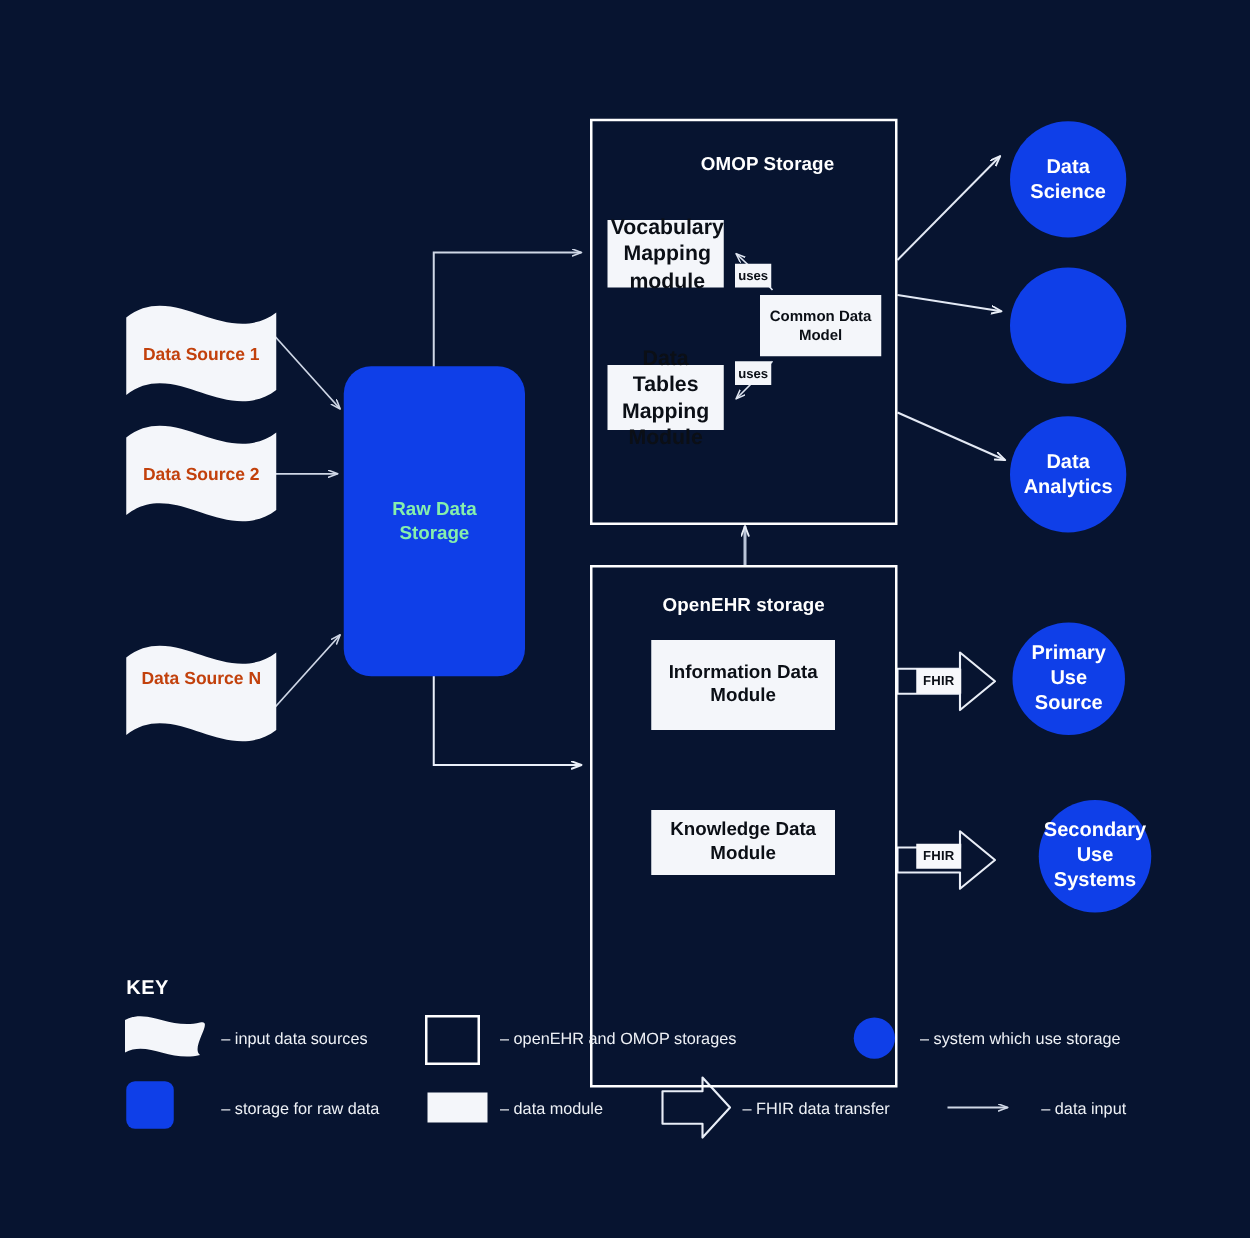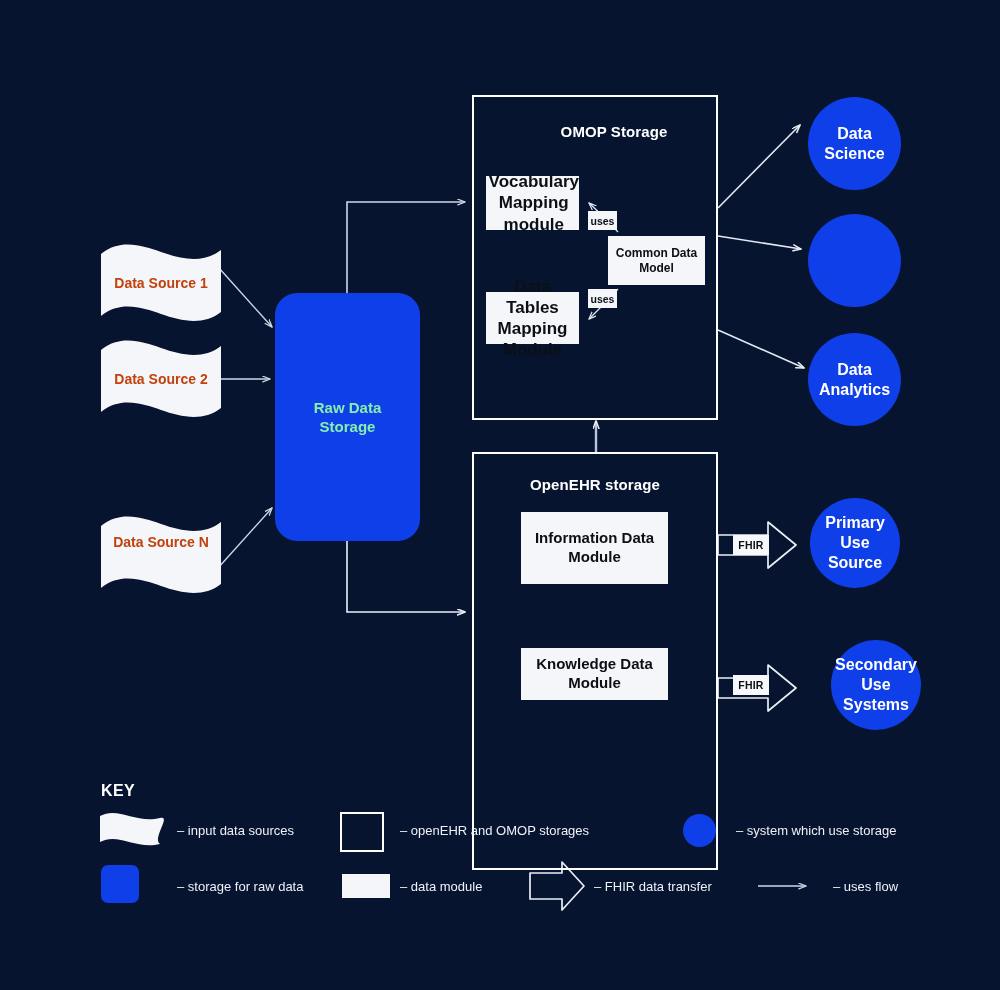--- a/index.html
+++ b/index.html
@@ -340,15 +340,15 @@
   <div class="legend-text" style="left:400px; top:823px;">– openEHR and OMOP storages</div>
 
   <div class="legend-swatch sw-module" style="left:342px; top:874px; width:48px; height:24px;"></div>
   <div class="legend-text" style="left:400px; top:879px;">– data module</div>
 
   <div class="legend-swatch sw-circle" style="left:683px; top:814px; width:33px; height:33px;"></div>
   <div class="legend-text" style="left:736px; top:823px;">– system which use storage</div>
 
   <div class="legend-text" style="left:594px; top:879px;">– FHIR data transfer</div>
 
-  <div class="legend-text" style="left:833px; top:879px;">– uses flow</div>
+  <div class="legend-text" style="left:833px; top:879px;">– data input</div>
 
 </div>
 
 </body></html>

